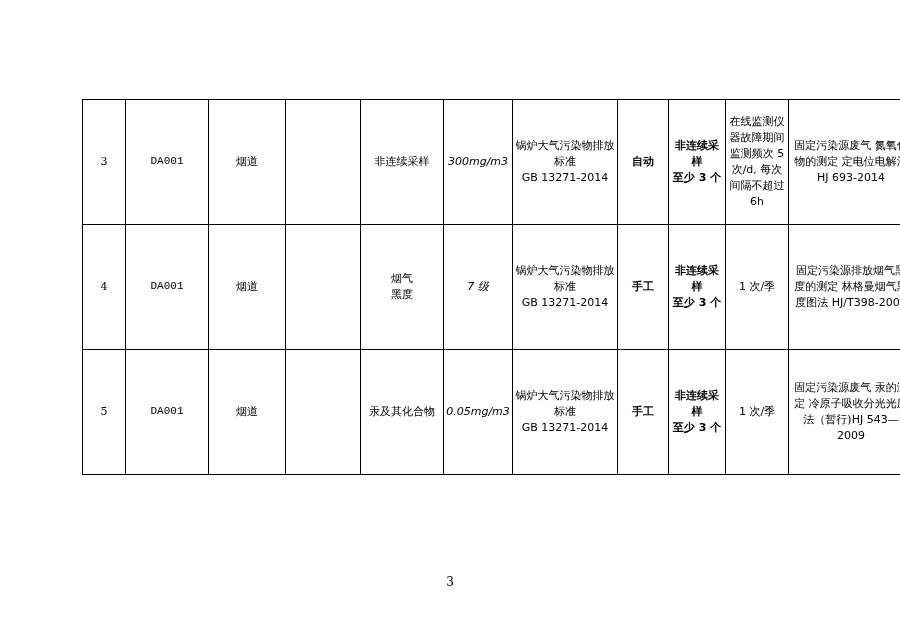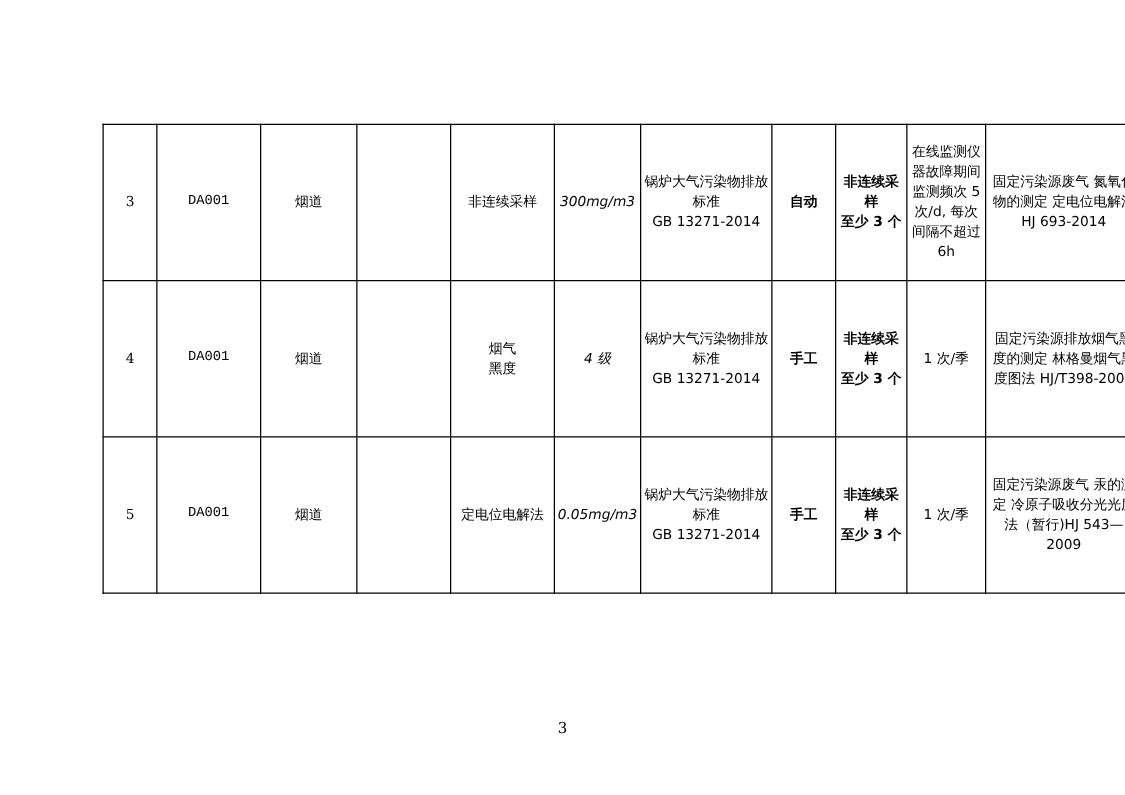--- a/index.html
+++ b/index.html
@@ -111,21 +111,21 @@
         </tr>
         <tr class="row2">
           <td class="c-no num">4</td>
           <td class="c-code">DA001</td>
           <td class="c-pos">烟道</td>
           <td class="c-blank"></td>
           <td class="c-poll">
               <span class="cell-text">烟气
 黑度</span>
             </td>
-          <td class="c-limit">4 级</td>
+          <td class="c-limit">7 级</td>
           <td class="c-std">
               <span class="cell-text">锅炉大气污染物排放标准
 GB 13271-2014</span>
             </td>
           <td class="c-method">手工</td>
           <td class="c-freq1">
               <span class="cell-text">非连续采样
 至少 3 个</span>
             </td>
           <td class="c-freq2">
@@ -134,21 +134,21 @@
           <td class="c-ref">
               <span class="cell-text">固定污染源排放烟气黑度的测定 林格曼烟气黑度图法 HJ/T398-2007</span>
             </td>
         </tr>
         <tr class="row3">
           <td class="c-no num">5</td>
           <td class="c-code">DA001</td>
           <td class="c-pos">烟道</td>
           <td class="c-blank"></td>
           <td class="c-poll">
-              <span class="cell-text">定电位电解法</span>
+              <span class="cell-text">汞及其化合物</span>
             </td>
           <td class="c-limit">0.05mg/m3</td>
           <td class="c-std">
               <span class="cell-text">锅炉大气污染物排放标准
 GB 13271-2014</span>
             </td>
           <td class="c-method">手工</td>
           <td class="c-freq1">
               <span class="cell-text">非连续采样
 至少 3 个</span>

